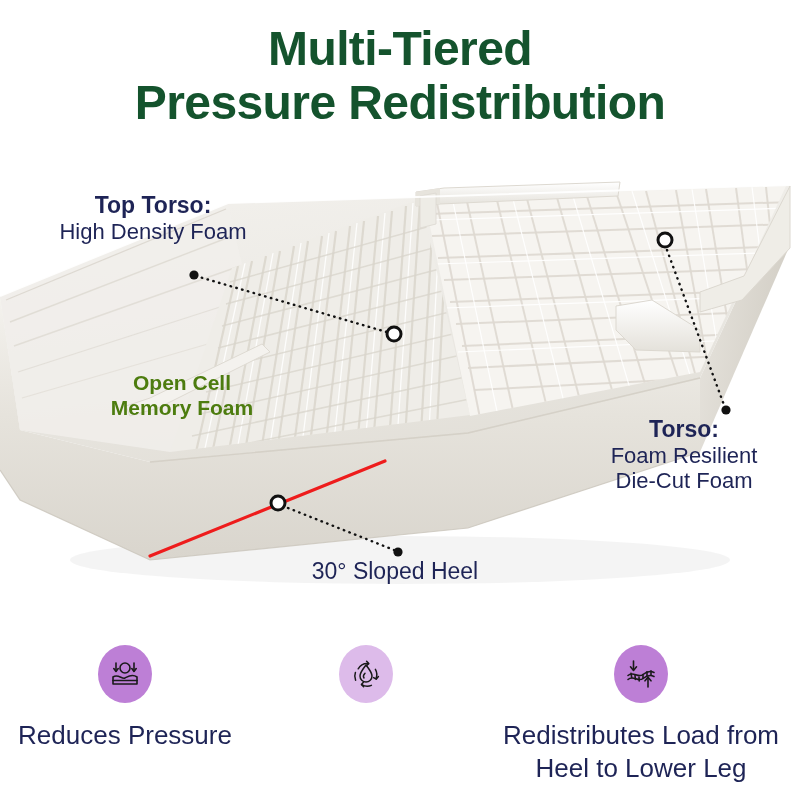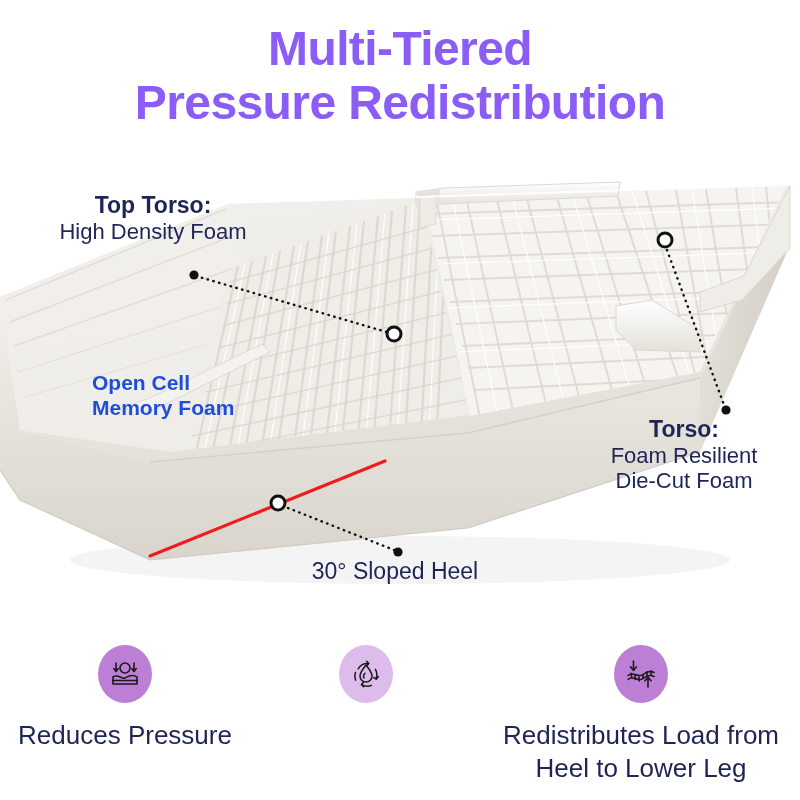--- a/index.html
+++ b/index.html
@@ -19,21 +19,21 @@
   .title-block {
     position: absolute;
     top: 22px; left: 0; width: 800px;
     text-align: center;
   }
   .title-line {
     font-size: 48px;
     font-weight: 700;
     line-height: 1.12;
     letter-spacing: -0.6px;
-    color: #8b5cf6;
+    color: #14532d;
   }
 
   
   #illustration {
     position: absolute;
     top: 0; left: 0;
     width: 800px; height: 800px;
     pointer-events: none;
   }
 
@@ -64,21 +64,22 @@
   }
   #callout-heel {
     top: 558px; left: 270px; width: 250px;
     text-align: center;
   }
   #callout-heel .sub { font-size: 23px; }
 
   #label-memory {
     position: absolute;
     top: 370px; left: 92px; width: 180px;
-    color: #1d4ed8;
+    text-align: center;
+    color: #4d7c0f;
     font-weight: 700;
     font-size: 21px;
     line-height: 1.2;
   }
 
   
   #features {
     position: absolute;
     top: 645px; left: 0; width: 800px;
     display: flex;

